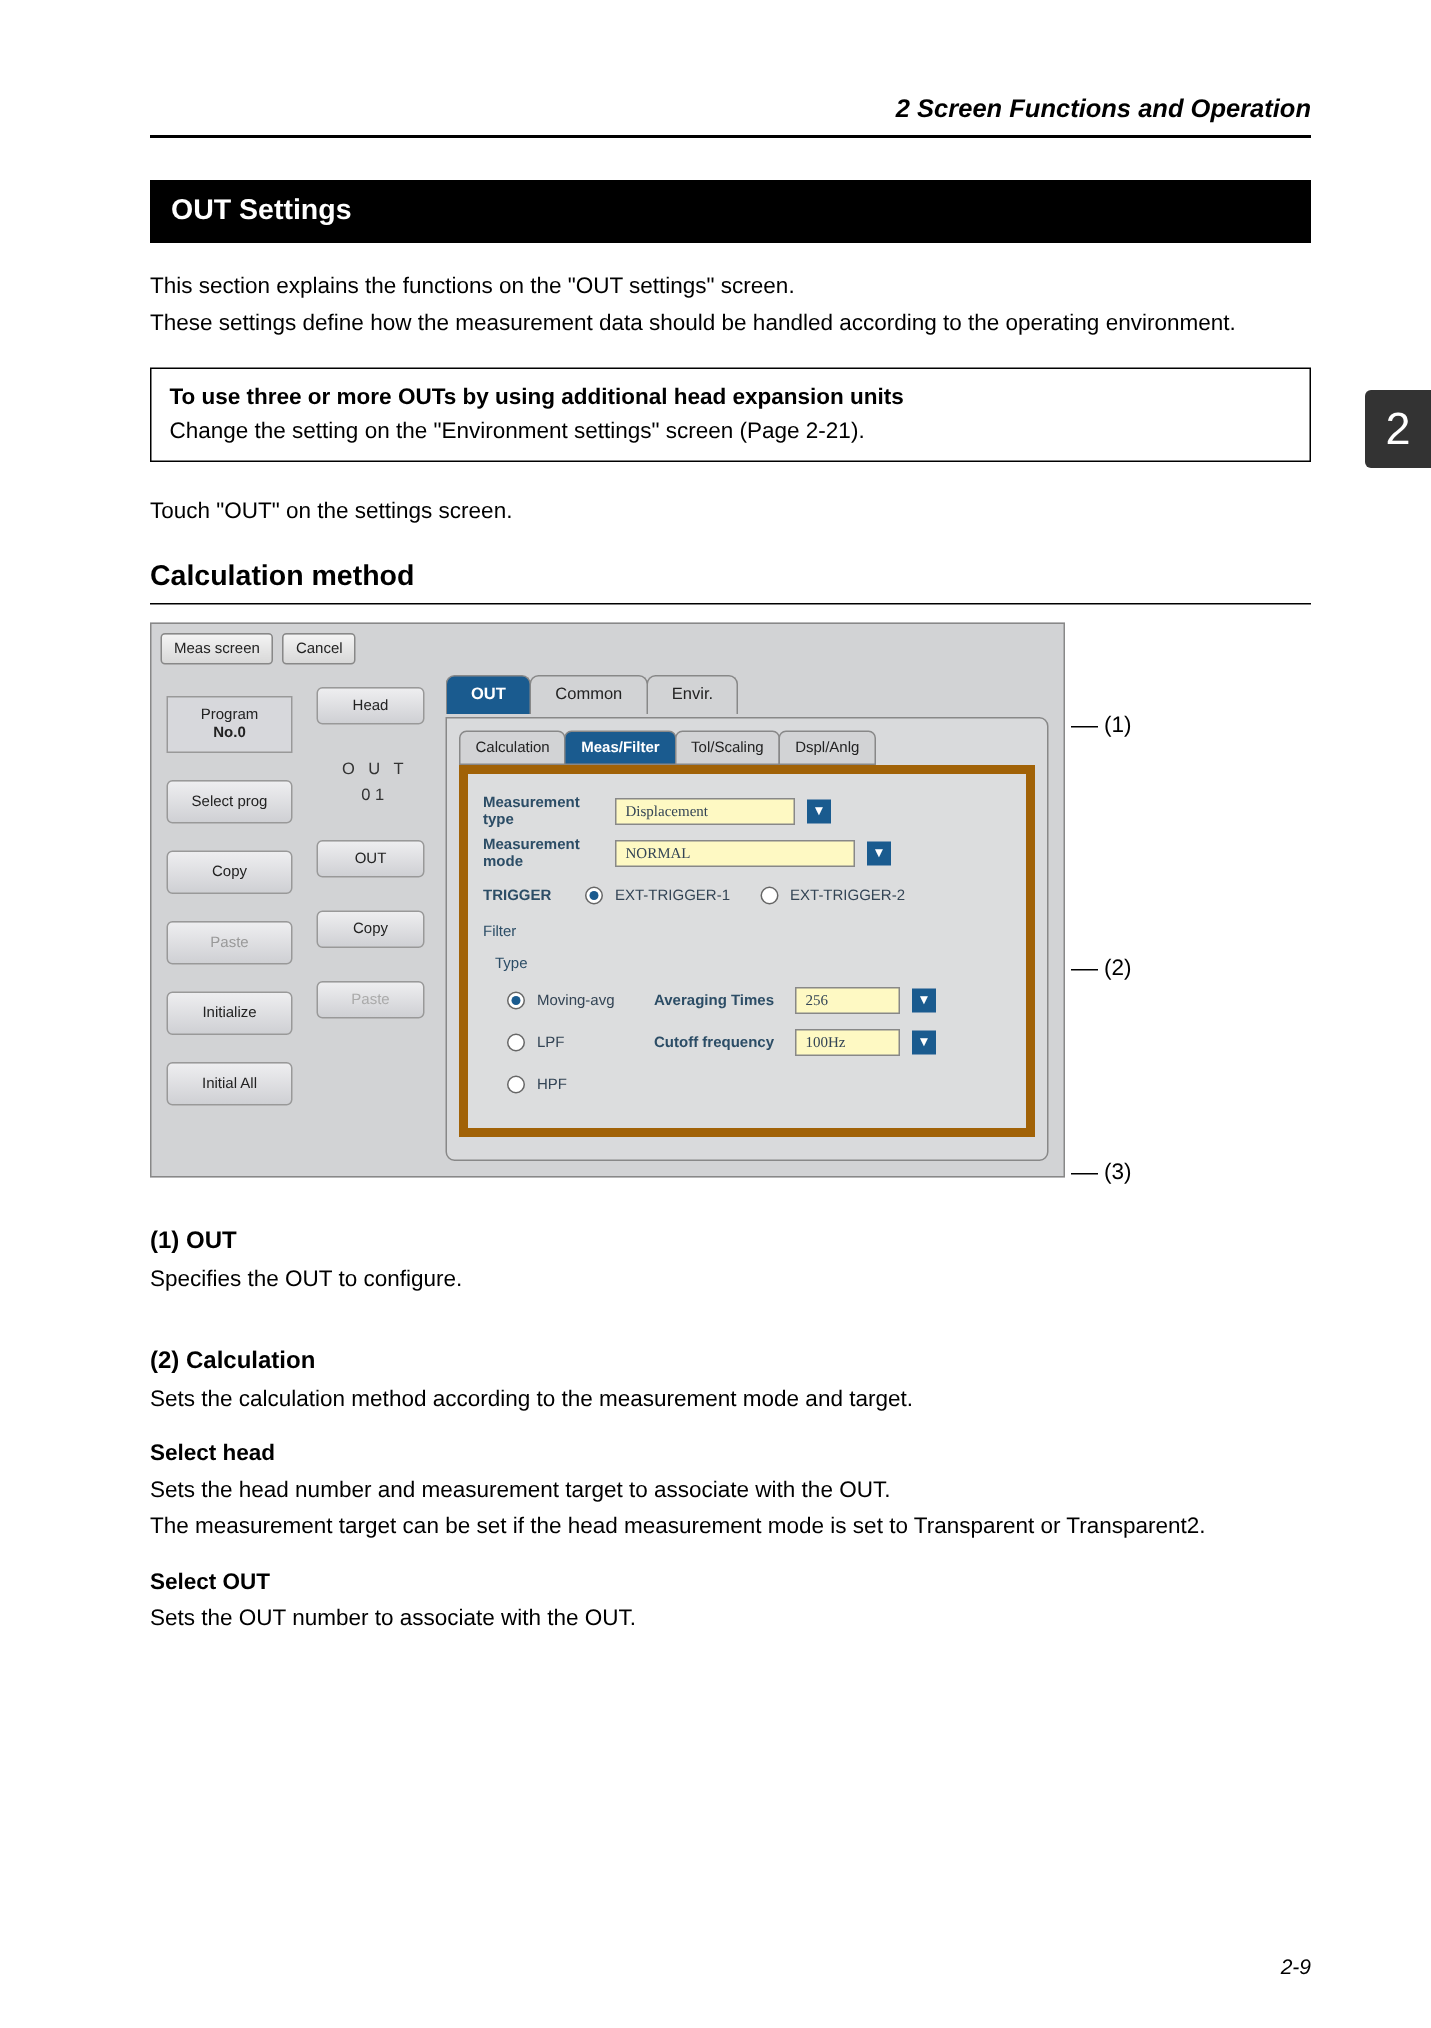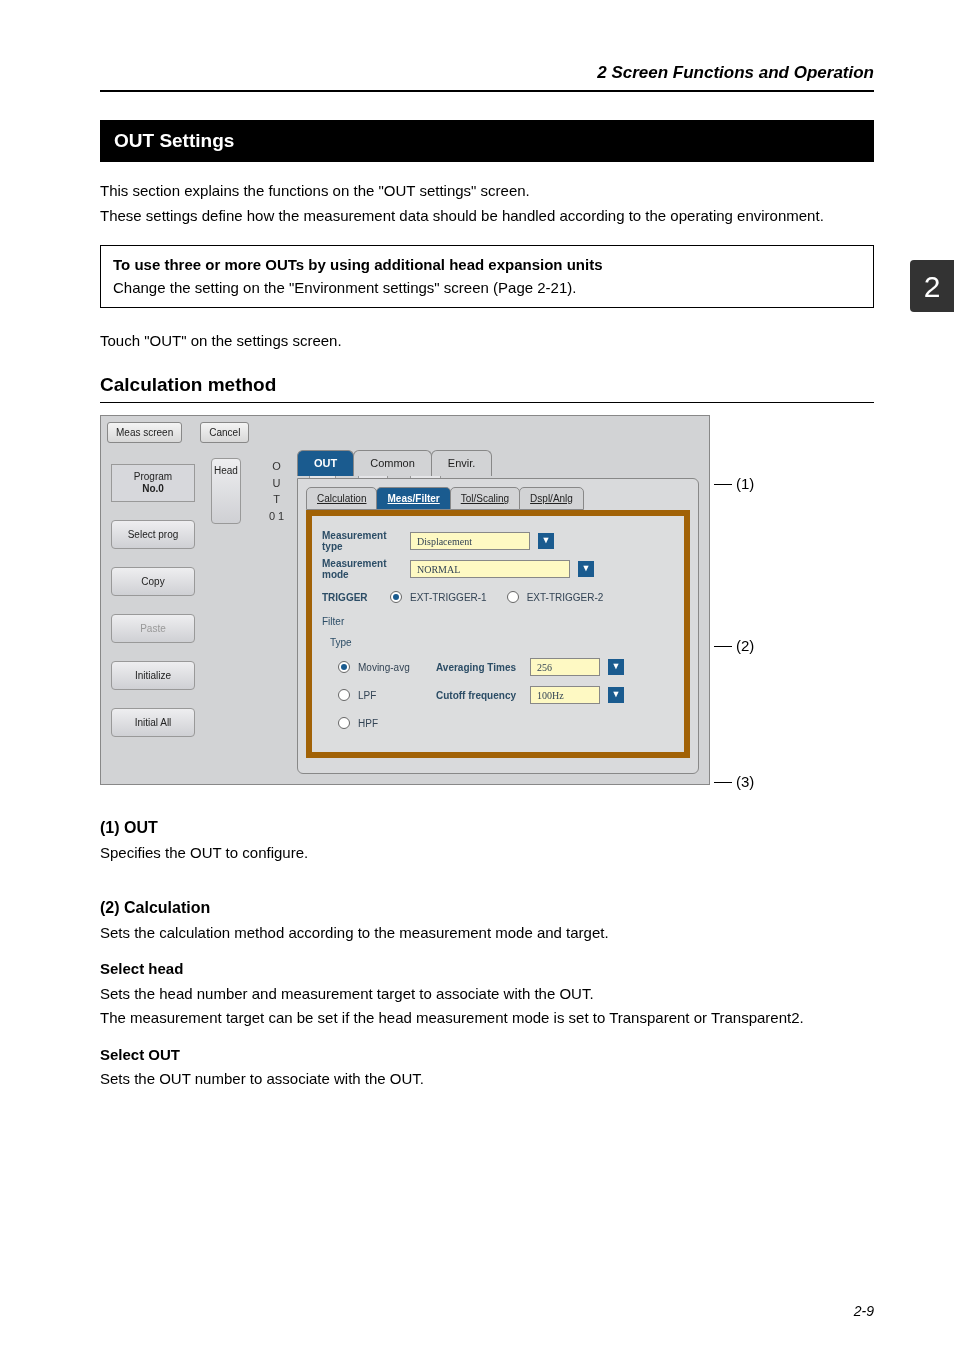--- a/index.html
+++ b/index.html
@@ -74,21 +74,21 @@
       width: 610px;
       height: 370px;
       background: #d2d3d5;
       border: 1px solid #888;
       position: relative;
       font-size: 11px;
       color: #222;
     }
     .ss-topbar {
       display: flex;
-      gap: 18px;
+      gap: 6px;
       padding: 6px;
     }
     .ss-btn-small {
       background: linear-gradient(#f4f4f4,#d8d8d8);
       border: 1px solid #888;
       border-radius: 3px;
       padding: 2px 8px;
       font-size: 10px;
     }
     .ss-left {
@@ -116,21 +116,21 @@
       padding: 6px 2px;
       font-size: 10px;
       line-height: 1.2;
     }
     .ss-col2 {
       position: absolute;
       left: 110px;
       top: 42px;
       width: 72px;
       display: flex;
-      flex-direction: row;
+      flex-direction: column;
       gap: 22px;
     }
     .ss-node {
       background: linear-gradient(#eeeef0,#cfd0d4);
       border: 1px solid #999;
       border-radius: 4px;
       text-align: center;
       padding: 4px 2px;
       font-size: 10px;
     }
@@ -170,21 +170,20 @@
       display: flex;
       padding: 8px 8px 0 8px;
     }
     .ss-subtab {
       border: 1px solid #888;
       background: #d2d3d5;
       padding: 3px 10px;
       font-size: 10px;
       border-radius: 5px 5px 0 0;
       margin-right: -1px;
-      text-decoration: underline;
     }
     .ss-subtab.active { background: #1a5b8f; color:#fff; font-weight:bold; }
     .ss-inner {
       margin: 0 8px 8px 8px;
       border: 6px solid #a16207;
       background: #dcddde;
       padding: 8px 10px;
       height: 248px;
       color: #345;
     }

